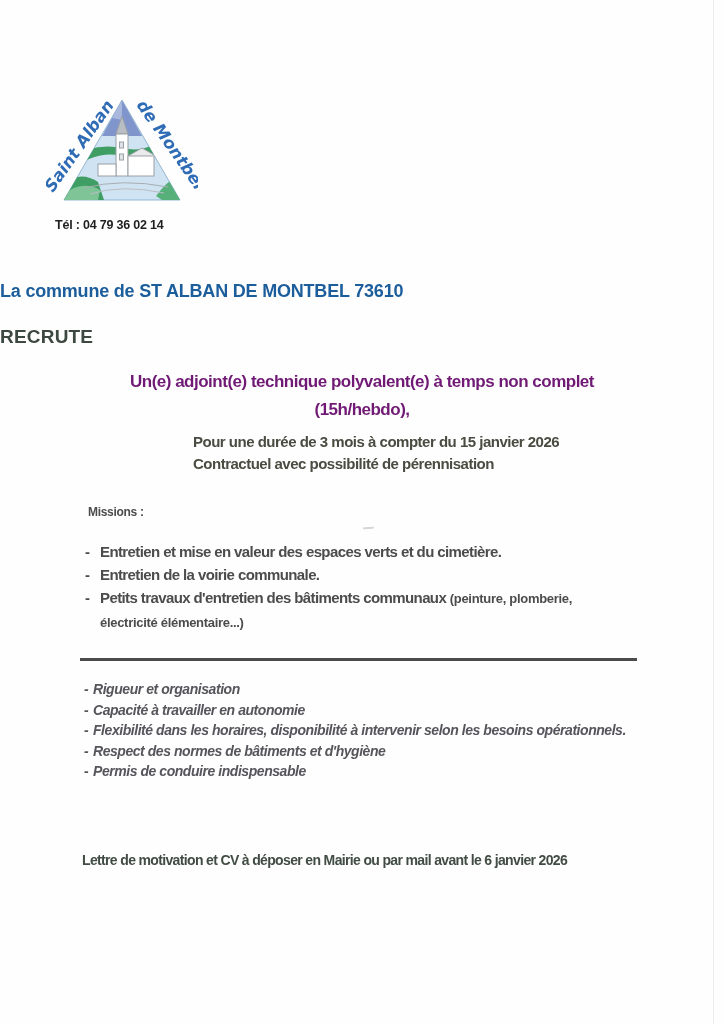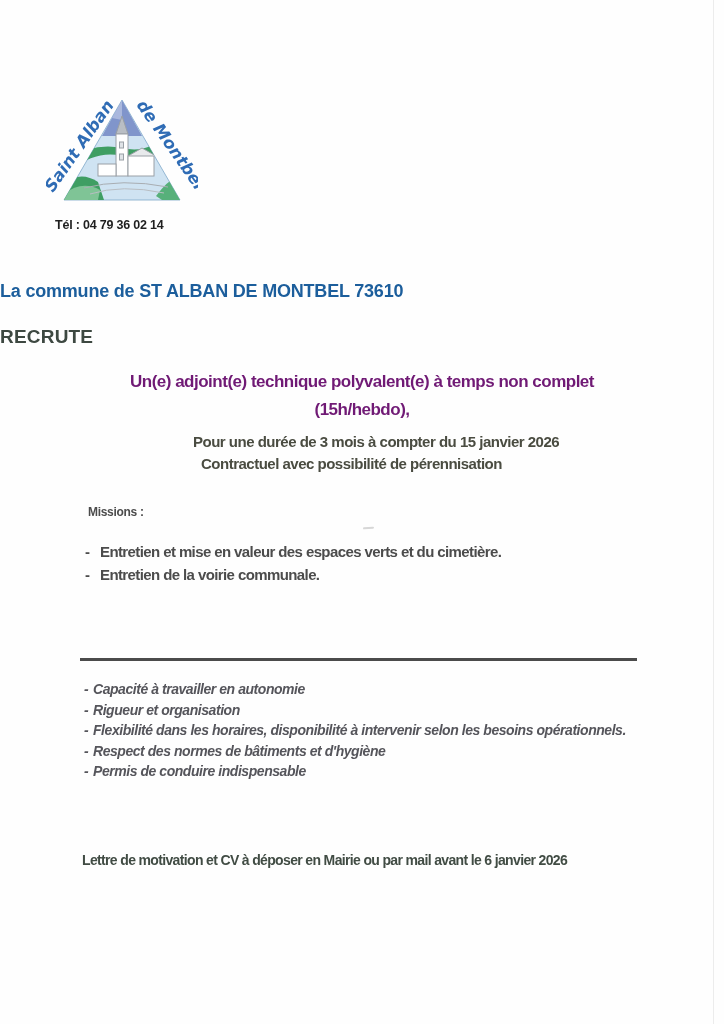--- a/index.html
+++ b/index.html
@@ -43,21 +43,21 @@
   .position-heading {
     position: absolute; left: 0; top: 368px; width: 724px;
     text-align: center; font-size: 17px; font-weight: bold;
     color: #701a75; line-height: 28px; letter-spacing: -0.5px;
   }
   .duration {
     position: absolute; left: 193px; top: 431px;
     font-size: 15px; font-weight: bold; color: #4a4c41;
     line-height: 21.5px; letter-spacing: -0.5px;
   }
-  .duration .line2 { margin-left: 8px; }
+  .duration .line2 { }
   
   .missions-heading {
     position: absolute; left: 88px; top: 505px;
     font-size: 12px; font-weight: bold; color: #4c4c4c; letter-spacing: -0.3px;
   }
   .missions-list {
     position: absolute; left: 85px; top: 540px; width: 560px;
     margin: 0; padding: 0; list-style: none;
     font-size: 15px; font-weight: bold; color: #4c4c4c;
     line-height: 23px; letter-spacing: -0.6px;
@@ -156,30 +156,34 @@
   </div>
 
   <div class="missions-heading">Missions :</div>
   <ul class="missions-list">
     <li>
       <span>Entretien et mise en valeur des espaces verts et du cimetière.</span>
     </li>
     <li>
       <span>Entretien de la voirie communale.</span>
     </li>
+    <li class="tight">
+      <span>Petits travaux d'entretien des bâtiments communaux</span>
+      <span class="small">(peinture, plomberie, électricité élémentaire...)</span>
+    </li>
   </ul>
 
   <div class="rule"></div>
 
   <ul class="requirements">
     <li>
-      <span>Capacité à travailler en autonomie</span>
+      <span>Rigueur et organisation</span>
     </li>
     <li>
-      <span>Rigueur et organisation</span>
+      <span>Capacité à travailler en autonomie</span>
     </li>
     <li>
       <span>Flexibilité dans les horaires, disponibilité à intervenir selon les besoins opérationnels.</span>
     </li>
     <li>
       <span>Respect des normes de bâtiments et d'hygiène</span>
     </li>
     <li>
       <span>Permis de conduire indispensable</span>
     </li>

